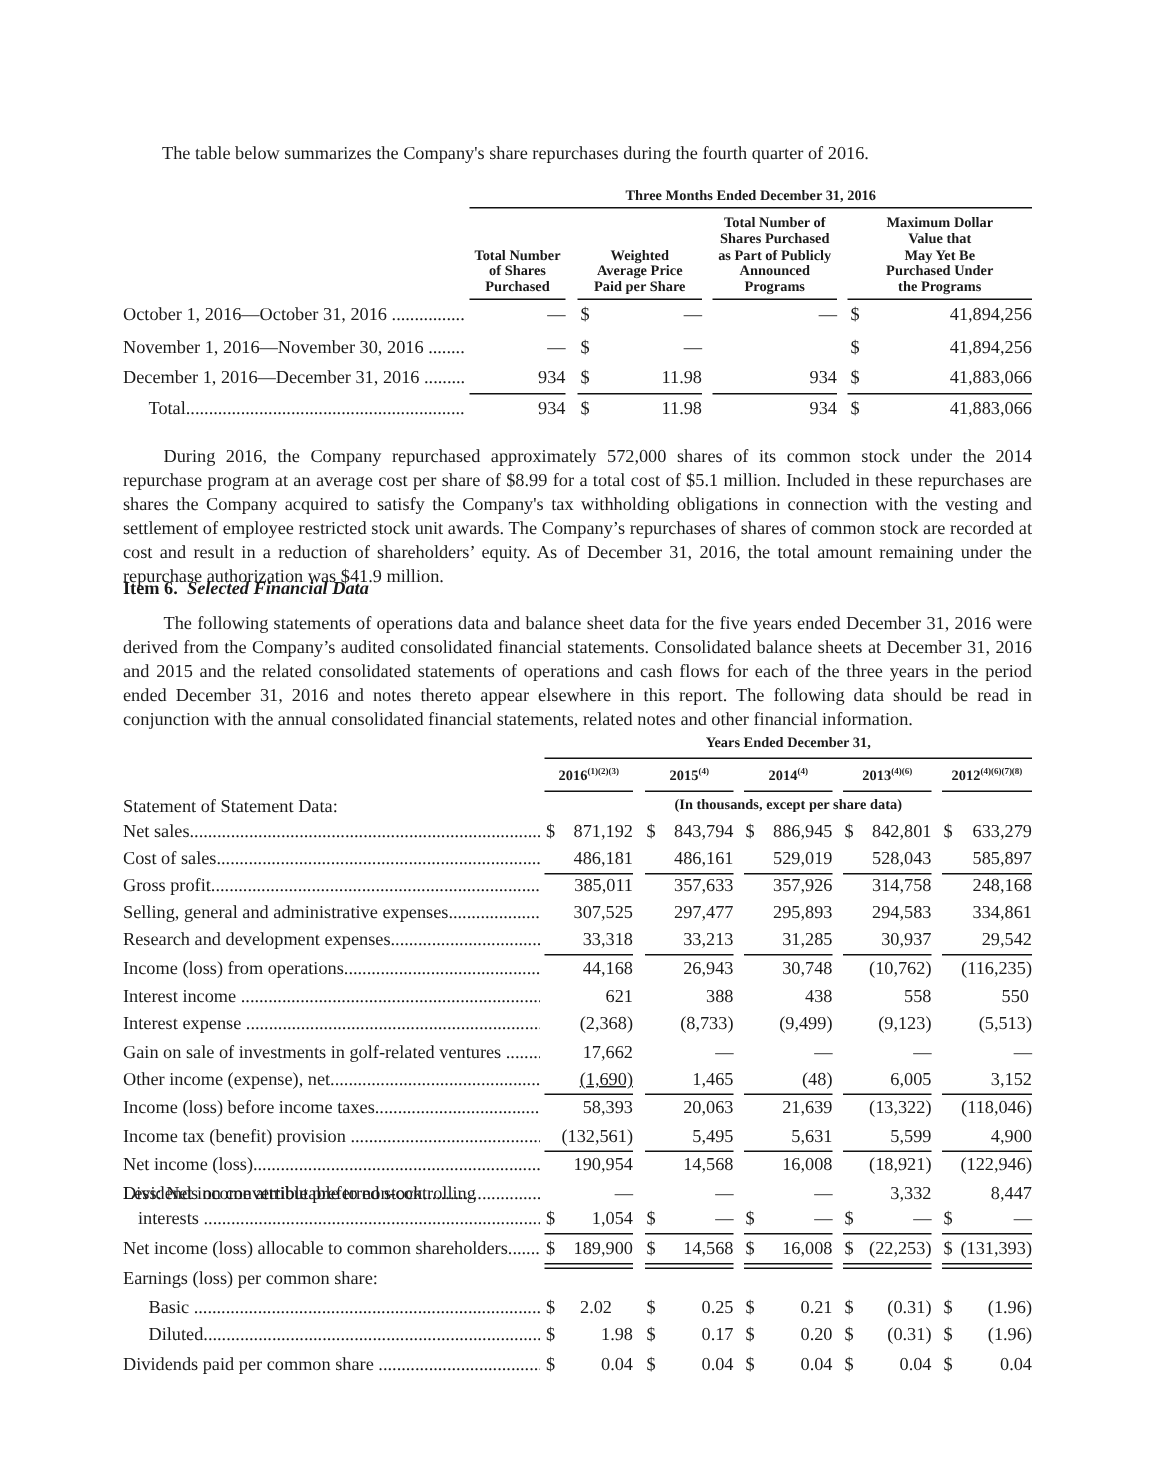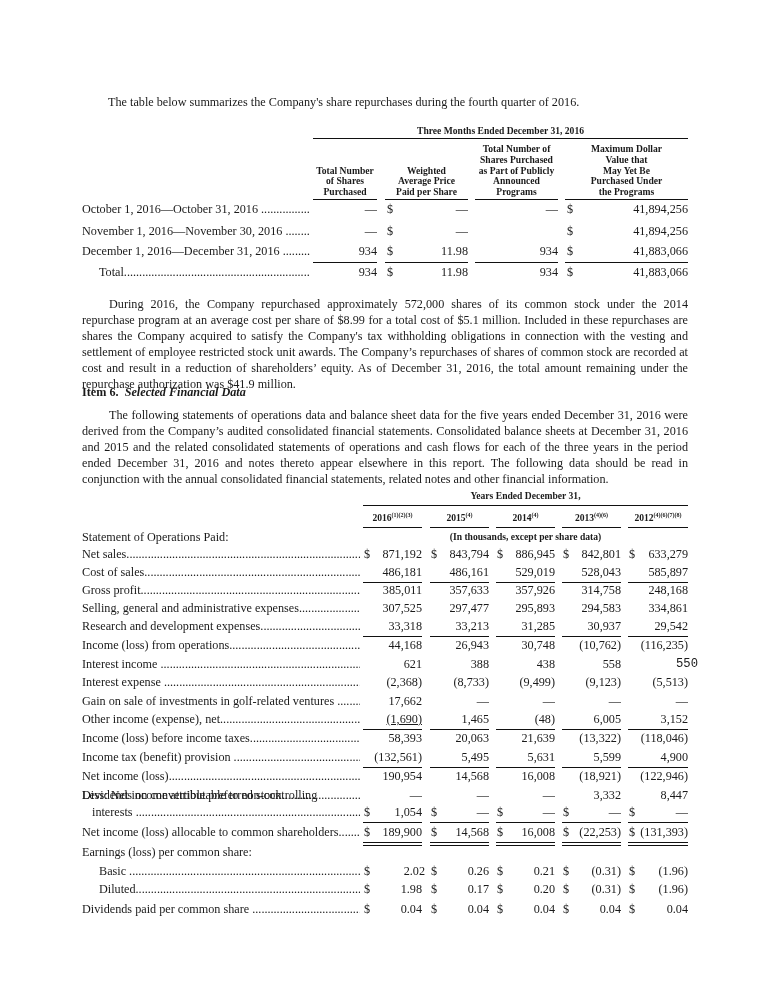--- a/index.html
+++ b/index.html
@@ -143,21 +143,21 @@
     <div class="yr" style="left:496px;width:59px;"><span>2014</span><sup>(4)</sup></div>
     <div class="yr" style="left:562px;width:59px;"><span>2013</span><sup>(4)(6)</sup></div>
     <div class="yr" style="left:628px;width:60px;"><span>2012</span><sup>(4)(6)(7)(8)</sup></div>
     <div class="hdr-rule" style="left:363px;width:59px;top:527px;"></div>
     <div class="hdr-rule" style="left:430px;width:59px;top:527px;"></div>
     <div class="hdr-rule" style="left:496px;width:59px;top:527px;"></div>
     <div class="hdr-rule" style="left:562px;width:59px;top:527px;"></div>
     <div class="hdr-rule" style="left:628px;width:60px;top:527px;"></div>
 
     <div class="abs units">(In thousands, except per share data)</div>
-    <div class="abs" style="left:82px;top:530px;font-size:12.2px;">Statement of Operations Paid:</div>
+    <div class="abs" style="left:82px;top:530px;font-size:12.2px;">Statement of Statement Data:</div>
 
     <div id="fin-rows">
         <div class="row" style="top: 547px; width: 606px;">
           <span class="label" style="left: 0px; width: 278px;">Net sales.......................................................................................</span>
           <span class="dollar" style="left: 282px;">$</span>
           <span class="cell" style="left: 281px; width: 59px;">871,192</span>
           <span class="dollar" style="left: 349px;">$</span>
           <span class="cell" style="left: 348px; width: 59px;">843,794</span>
           <span class="dollar" style="left: 415px;">$</span>
           <span class="cell" style="left: 414px; width: 59px;">886,945</span>
@@ -205,21 +205,21 @@
           <span class="cell" style="left: 414px; width: 59px;">30,748</span>
           <span class="cell" style="left: 480px; width: 59px;">(10,762)</span>
           <span class="cell" style="left: 546px; width: 60px;">(116,235)</span>
         </div>
         <div class="row" style="top: 657px; width: 606px;">
           <span class="label" style="left: 0px; width: 278px;">Interest income ............................................................................</span>
           <span class="cell" style="left: 281px; width: 59px;">621</span>
           <span class="cell" style="left: 348px; width: 59px;">388</span>
           <span class="cell" style="left: 414px; width: 59px;">438</span>
           <span class="cell" style="left: 480px; width: 59px;">558</span>
-          <span class="cell" style="left: 556px; width: 60px; font-family: Liberation Mono, monospace;">550</span>
+          <span class="cell" style="left: 544px; width: 60px;">550</span>
         </div>
         <div class="row" style="top: 675px; width: 606px;">
           <span class="label" style="left: 0px; width: 278px;">Interest expense ..........................................................................</span>
           <span class="cell" style="left: 281px; width: 59px;">(2,368)</span>
           <span class="cell" style="left: 348px; width: 59px;">(8,733)</span>
           <span class="cell" style="left: 414px; width: 59px;">(9,499)</span>
           <span class="cell" style="left: 480px; width: 59px;">(9,123)</span>
           <span class="cell" style="left: 546px; width: 60px;">(5,513)</span>
         </div>
         <div class="row" style="top: 694px; width: 606px;">
@@ -301,23 +301,23 @@
           <span class="label" style="left: 0px; width: 278px;">Earnings (loss) per common share:</span>
           <span class="cell" style="left: 281px; width: 59px;"></span>
           <span class="cell" style="left: 348px; width: 59px;"></span>
           <span class="cell" style="left: 414px; width: 59px;"></span>
           <span class="cell" style="left: 480px; width: 59px;"></span>
           <span class="cell" style="left: 546px; width: 60px;"></span>
         </div>
         <div class="row" style="top: 864px; width: 606px;">
           <span class="label" style="left: 17px; width: 261px;">Basic ......................................................................................</span>
           <span class="dollar" style="left: 282px;">$</span>
-          <span class="cell" style="left: 284px; width: 59px;">2.02</span>
-          <span class="dollar" style="left: 349px;">$</span>
-          <span class="cell" style="left: 348px; width: 59px;">0.26</span>
+          <span class="cell" style="left: 267px; width: 59px;">2.02</span>
+          <span class="dollar" style="left: 349px;">$</span>
+          <span class="cell" style="left: 348px; width: 59px;">0.25</span>
           <span class="dollar" style="left: 415px;">$</span>
           <span class="cell" style="left: 414px; width: 59px;">0.21</span>
           <span class="dollar" style="left: 481px;">$</span>
           <span class="cell" style="left: 480px; width: 59px;">(0.31)</span>
           <span class="dollar" style="left: 547px;">$</span>
           <span class="cell" style="left: 546px; width: 60px;">(1.96)</span>
         </div>
         <div class="row" style="top: 882px; width: 606px;">
           <span class="label" style="left: 17px; width: 261px;">Diluted....................................................................................</span>
           <span class="dollar" style="left: 282px;">$</span>

